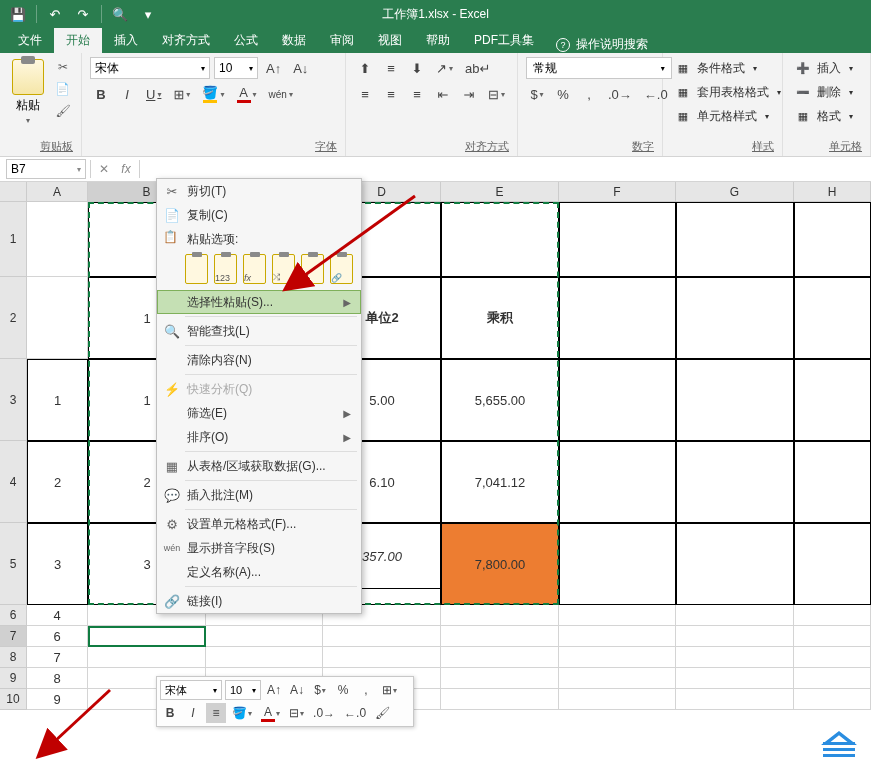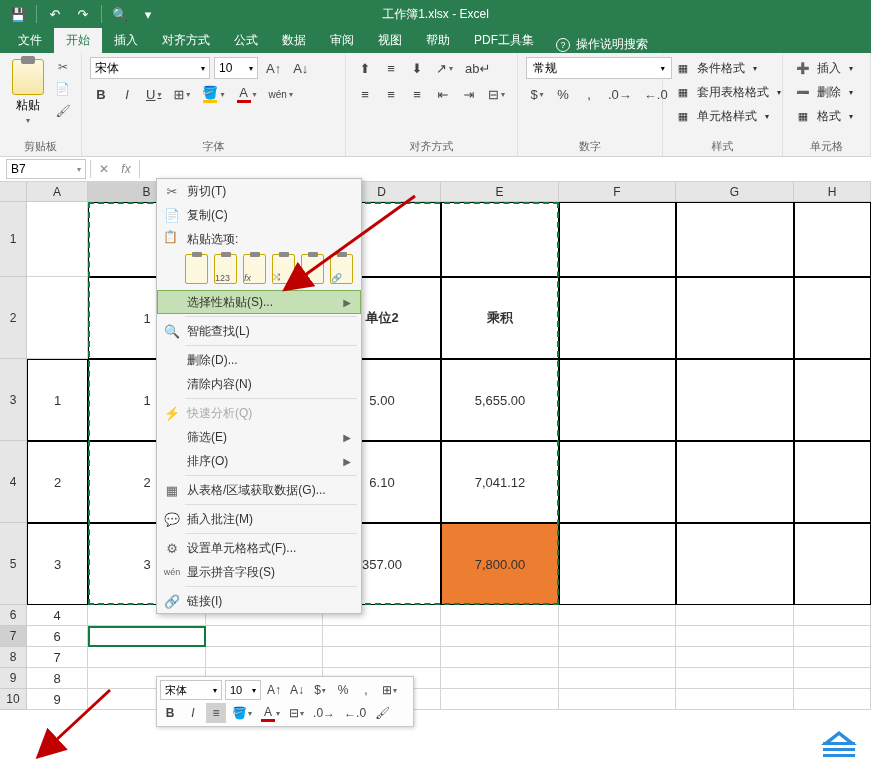--- a/index.html
+++ b/index.html
@@ -15,21 +15,21 @@
 
 .menutabs { height: 25px; background: #2a7d4f; display: flex; align-items: flex-end; padding-left: 6px; }
 .menutab { padding: 4px 12px; color: #fff; font-size: 12px; cursor: pointer; }
 .menutab.active { background: #f3f3f3; color: #2a7d4f; }
 .tellme { display: flex; align-items: center; gap: 6px; padding: 0 10px; color: #fff; }
 .tellme-icon { width: 14px; height: 14px; border: 1px solid #fff; border-radius: 50%; display: inline-flex; align-items: center; justify-content: center; font-size: 9px; }
 
 
 .ribbon { height: 104px; background: #f3f3f3; border-bottom: 1px solid #d4d4d4; display: flex; }
 .ribbon-group { border-right: 1px solid #e0e0e0; padding: 4px 8px 2px; display: flex; flex-direction: column; justify-content: space-between; }
-.ribbon-group-label { text-align: center; font-size: 11px; color: #666; padding-top: 2px; }
+.ribbon-group-label { text-align: right; font-size: 11px; color: #666; padding-top: 2px; text-decoration: underline; }
 .ribbon-content { display: flex; align-items: flex-start; gap: 4px; flex: 1; }
 
 .clipboard-big { display: flex; flex-direction: column; align-items: center; gap: 2px; padding: 2px 4px; }
 .paste-icon { width: 32px; height: 36px; background: linear-gradient(#fff8e0, #f5e6a8); border: 1px solid #c9a800; border-radius: 3px; position: relative; }
 .paste-icon::before { content: ''; position: absolute; top: -4px; left: 50%; transform: translateX(-50%); width: 14px; height: 8px; background: #8a8a8a; border-radius: 2px; }
 .clipboard-small { display: flex; flex-direction: column; gap: 2px; }
 .small-btn { width: 22px; height: 20px; display: flex; align-items: center; justify-content: center; font-size: 12px; color: #555; }
 
 .font-controls { display: flex; flex-direction: column; gap: 4px; }
 .font-row { display: flex; gap: 4px; align-items: center; }
@@ -451,21 +451,21 @@
       <div class="cell tb" style="left: 296px; top: 157px; width: 118px; height: 82px;">5.00</div>
       <div class="cell tb" style="left: 414px; top: 157px; width: 118px; height: 82px;">5,655.00</div>
       <div class="cell tb" style="left: 0px; top: 239px; width: 61px; height: 82px;">2</div>
       <div class="cell tb" style="left: 61px; top: 239px; width: 118px; height: 82px;">2</div>
       <div class="cell tb" style="left: 179px; top: 239px; width: 117px; height: 82px;">3</div>
       <div class="cell tb" style="left: 296px; top: 239px; width: 118px; height: 82px;">6.10</div>
       <div class="cell tb" style="left: 414px; top: 239px; width: 118px; height: 82px;">7,041.12</div>
       <div class="cell tb" style="left: 0px; top: 321px; width: 61px; height: 82px;">3</div>
       <div class="cell tb" style="left: 61px; top: 321px; width: 118px; height: 82px;">3</div>
       <div class="cell tb" style="left: 179px; top: 321px; width: 117px; height: 82px;">4</div>
-      <div class="cell tb" style="left: 296px; top: 321px; width: 118px; height: 82px;">357.00</div>
+      <div class="cell tb" style="left: 296px; top: 321px; width: 118px; height: 66px; font-style: italic;">357.00</div>
       <div class="cell tb orange" style="left: 414px; top: 321px; width: 118px; height: 82px;">7,800.00</div>
       <div class="cell" style="left: 0px; top: 403px; width: 61px; height: 21px;">4</div>
       <div class="cell" style="left: 0px; top: 424px; width: 61px; height: 21px;">6</div>
       <div class="cell" style="left: 0px; top: 445px; width: 61px; height: 21px;">7</div>
       <div class="cell" style="left: 0px; top: 466px; width: 61px; height: 21px;">8</div>
       <div class="cell" style="left: 0px; top: 487px; width: 61px; height: 21px;">9</div>
     </div>
   <div class="marching" style="left: 88px; top: 20px; width: 471px; height: 403px;"></div>
   <div class="sel-cell" style="left: 88px; top: 444px; width: 118px; height: 21px;"></div>
 </div>
@@ -502,23 +502,20 @@
       <span>选择性粘贴(S)...</span>
       <span class="arrow">▶</span>
     </div>
   <div class="cm-sep"></div>
   <div class="cm-item">
       <span class="cm-ic">🔍</span>
       <span>智能查找(L)</span>
     </div>
   <div class="cm-sep"></div>
   <div class="cm-item">
-      <span>删除(D)...</span>
-    </div>
-  <div class="cm-item">
       <span>清除内容(N)</span>
     </div>
   <div class="cm-sep"></div>
   <div class="cm-item disabled">
       <span class="cm-ic">⚡</span>
       <span>快速分析(Q)</span>
     </div>
   <div class="cm-item">
       <span>筛选(E)</span>
       <span class="arrow">▶</span>
@@ -538,20 +535,23 @@
       <span>插入批注(M)</span>
     </div>
   <div class="cm-sep"></div>
   <div class="cm-item">
       <span class="cm-ic">⚙</span>
       <span>设置单元格格式(F)...</span>
     </div>
   <div class="cm-item">
       <span class="cm-ic" style="font-size:9px">wén</span>
       <span>显示拼音字段(S)</span>
+    </div>
+  <div class="cm-item">
+      <span>定义名称(A)...</span>
     </div>
   <div class="cm-sep"></div>
   <div class="cm-item">
       <span class="cm-ic">🔗</span>
       <span>链接(I)</span>
     </div>
 </div>
 
 <div class="mini-toolbar" style="left:156px; top:676px; width:258px;">
   <div class="mt-row">

